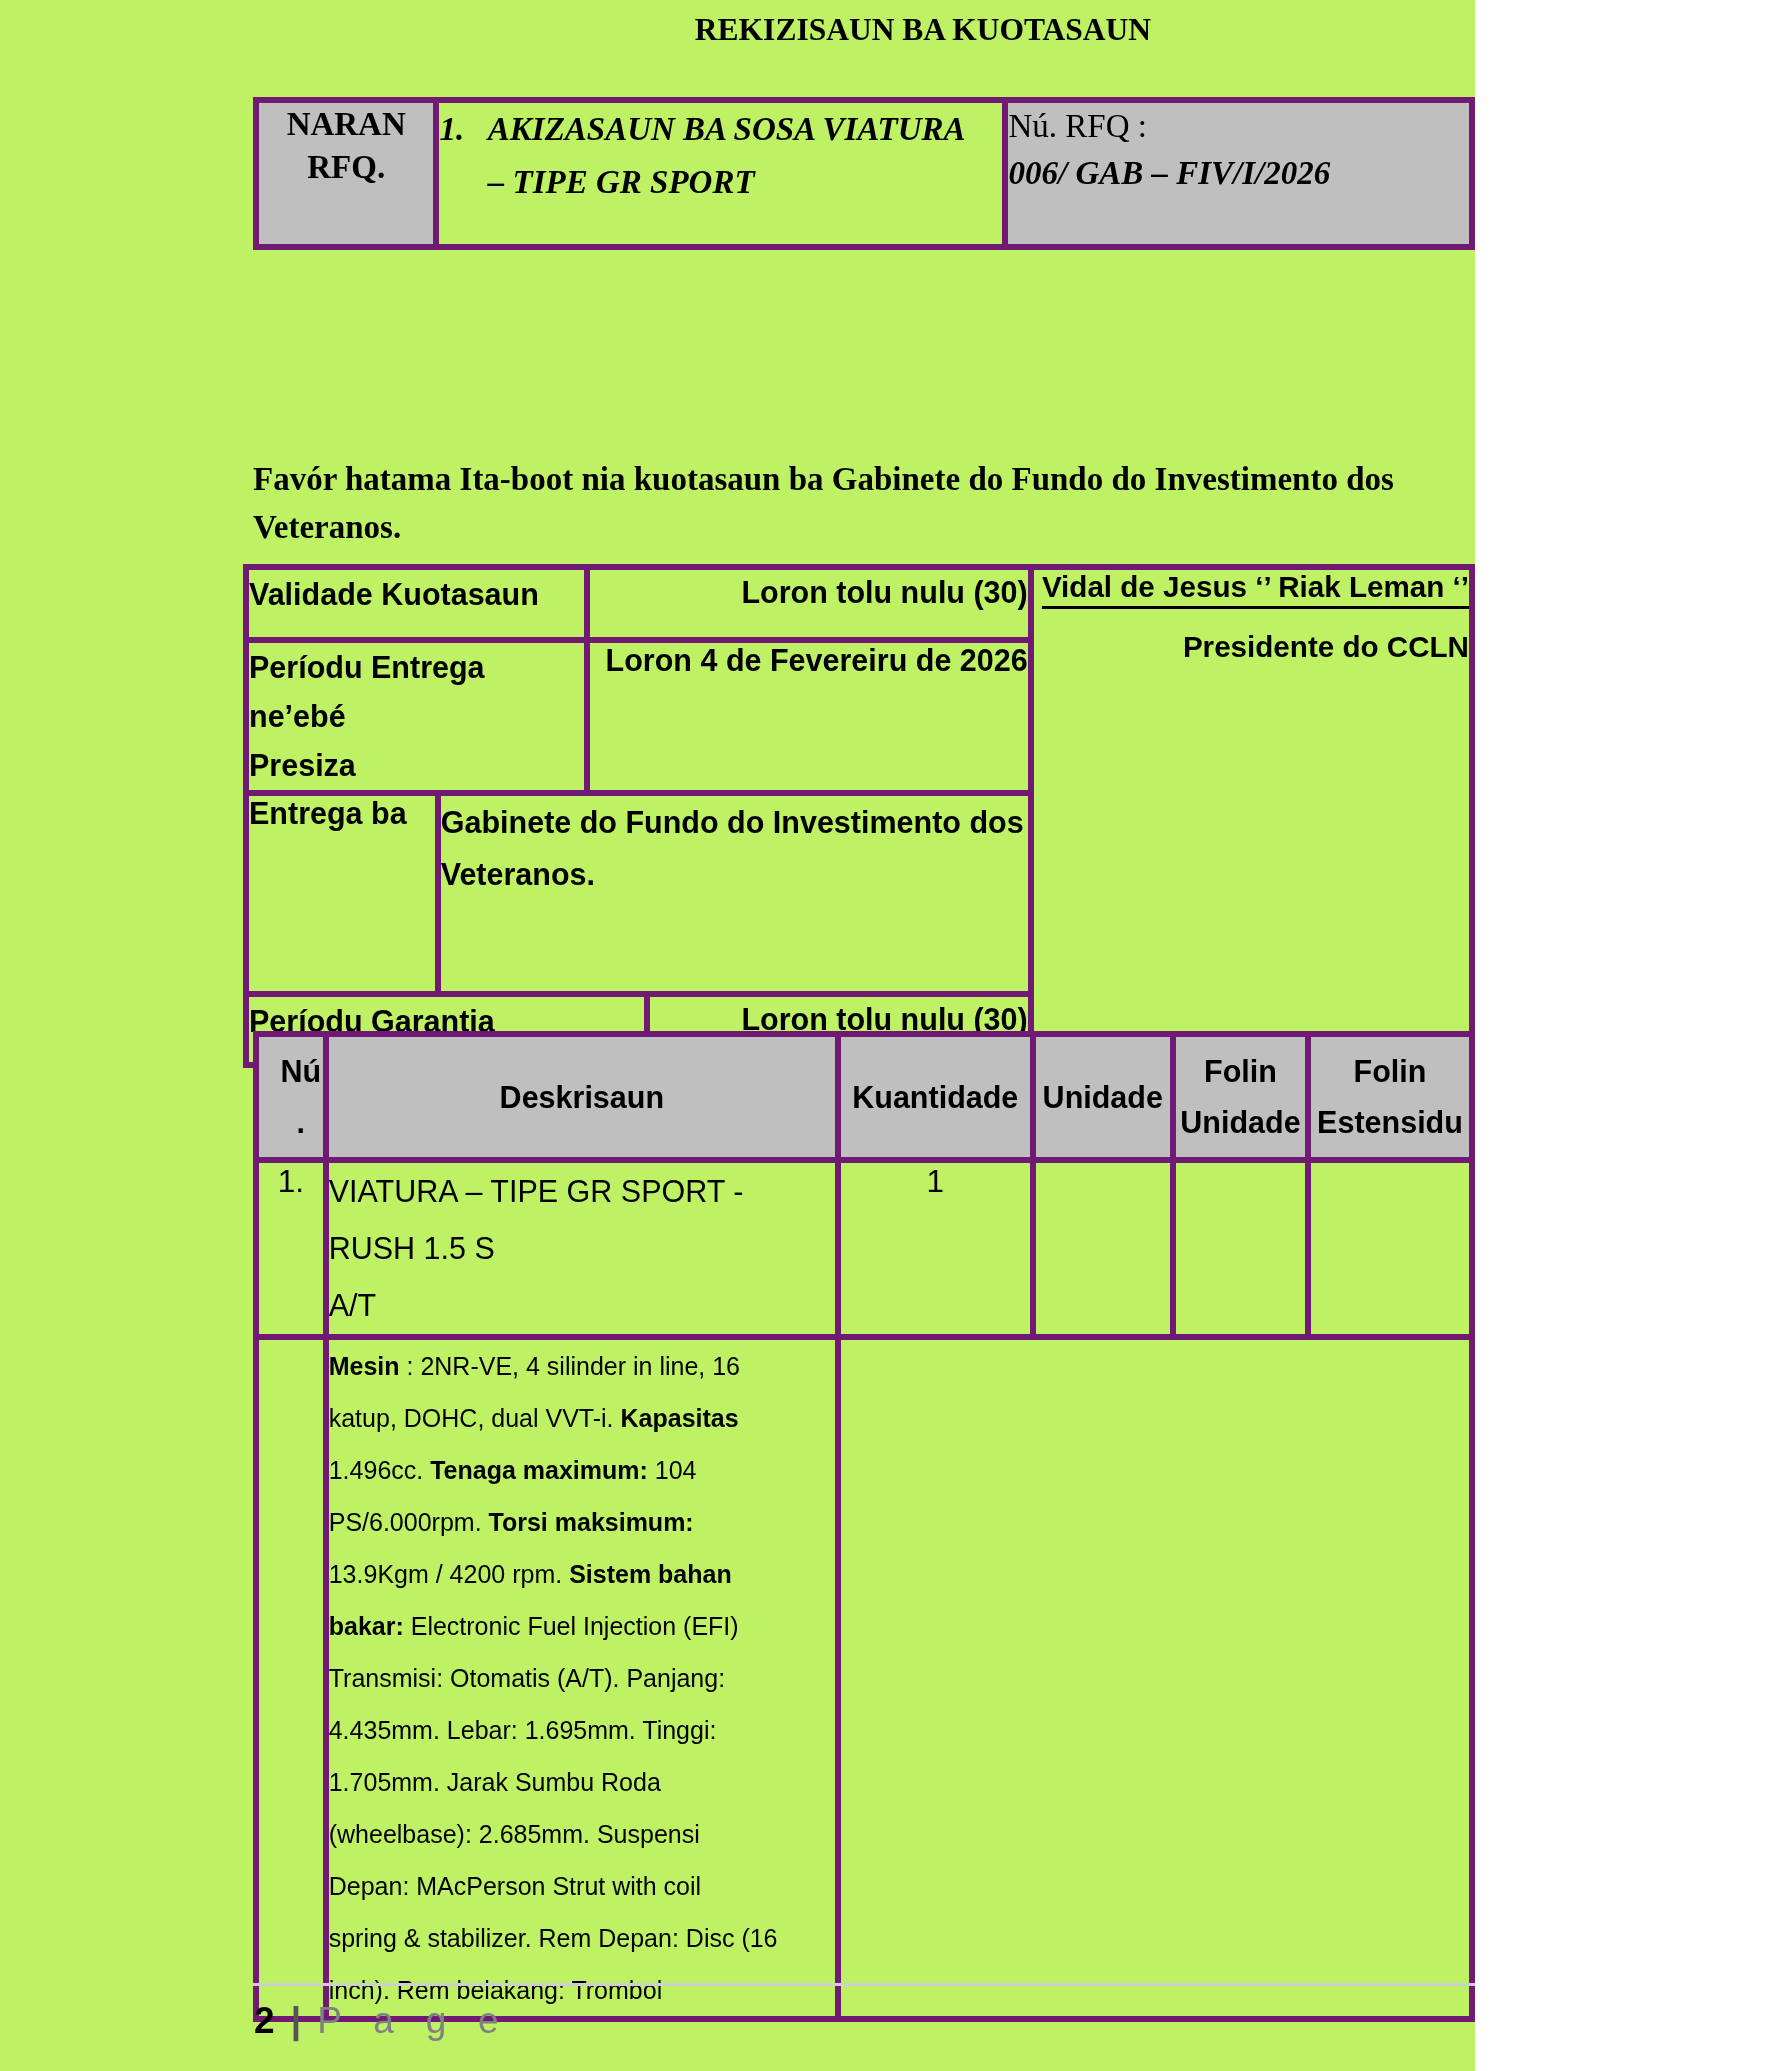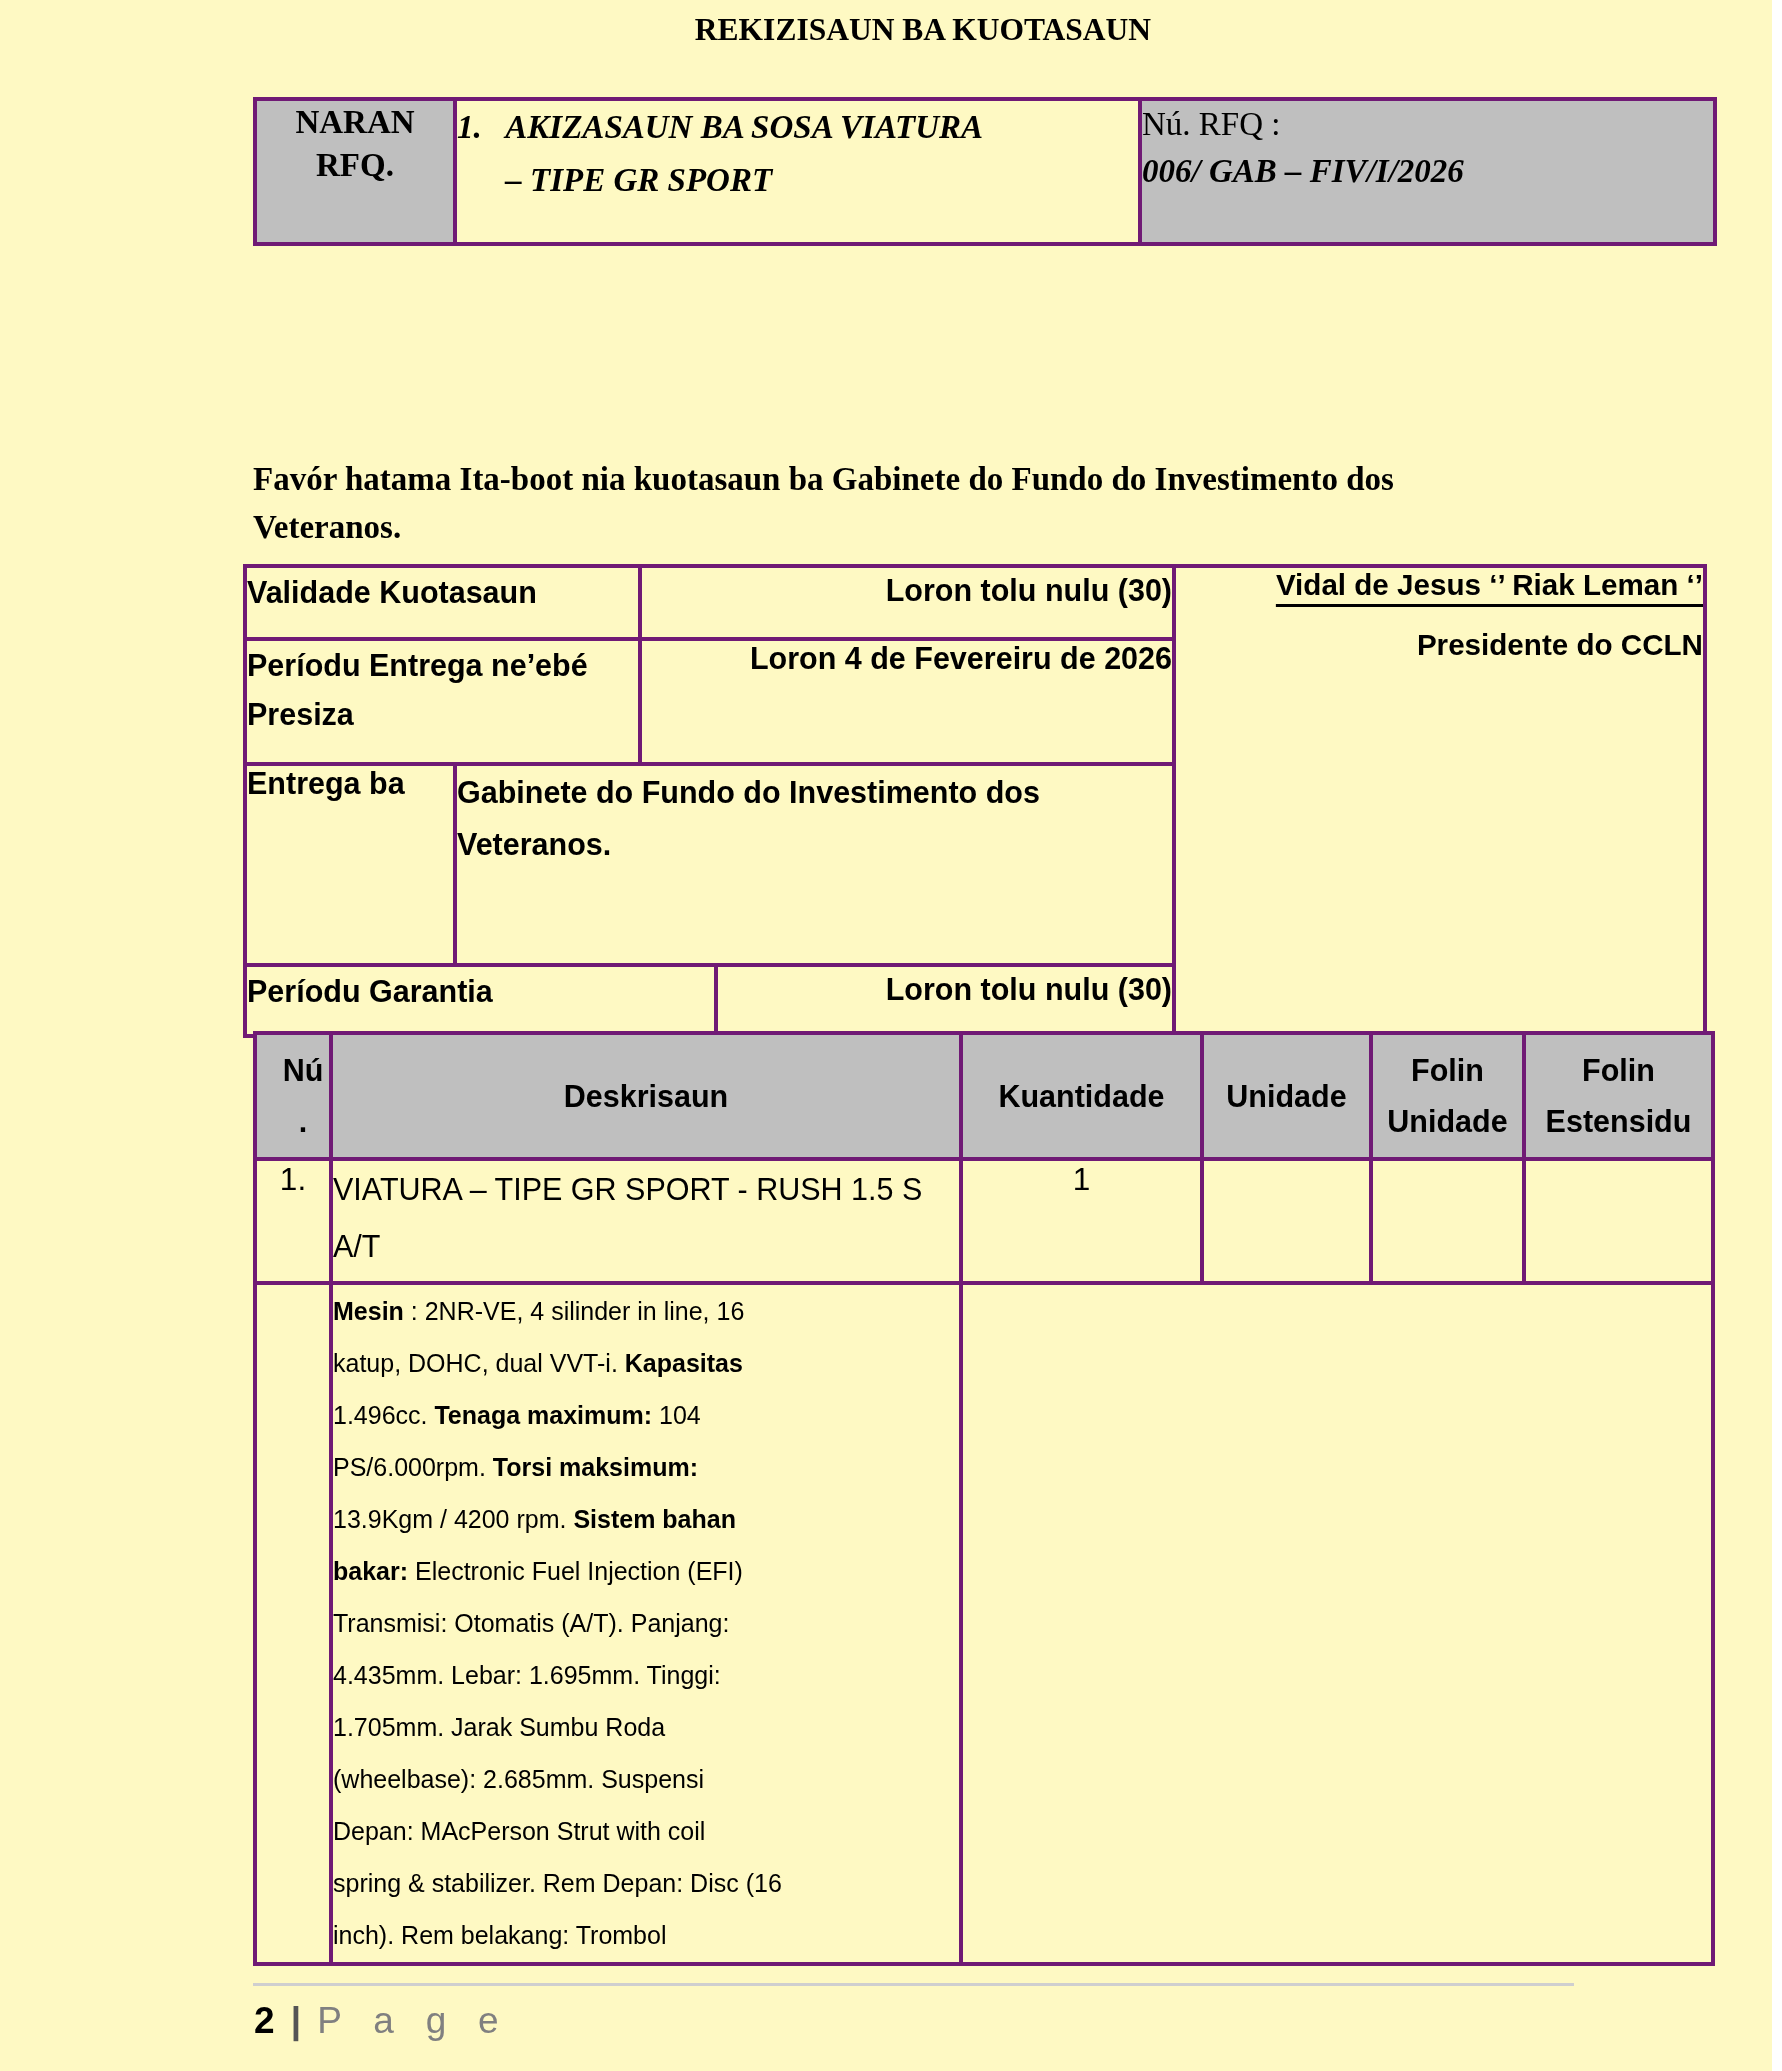--- a/index.html
+++ b/index.html
@@ -1,20 +1,20 @@
 <!DOCTYPE html>
 <html><head>
 <meta charset="utf-8">
 <style>
   html,body{margin:0;padding:0;background:#ffffff;}
-  #page{position:relative;width:1772px;height:2072px;background:#fef9c3;overflow:hidden;
+  #page{position:relative;width:1475px;height:2072px;background:#bef264;overflow:hidden;
         font-family:"Liberation Sans",sans-serif;color:#000;}
   .serif{font-family:"Liberation Serif",serif;}
   .doc-table{border-collapse:collapse;table-layout:fixed;position:absolute;}
-  .doc-table td{border:4px solid #701a75;vertical-align:top;overflow:hidden;padding:0;}
+  .doc-table td{border:6px solid #701a75;vertical-align:top;overflow:hidden;padding:0;}
   .gray{background:#bfbfbf;}
   .pre{white-space:pre-line;}
   .b{font-weight:normal;}
   .bi{font-weight:bold;font-style:italic;}
 
   #doc-title{position:absolute;left:253px;top:11.8px;width:1340px;text-align:center;
              font-size:31.5px;font-weight:bold;}
 
   
   #rfq-table{left:253px;top:97px;}

